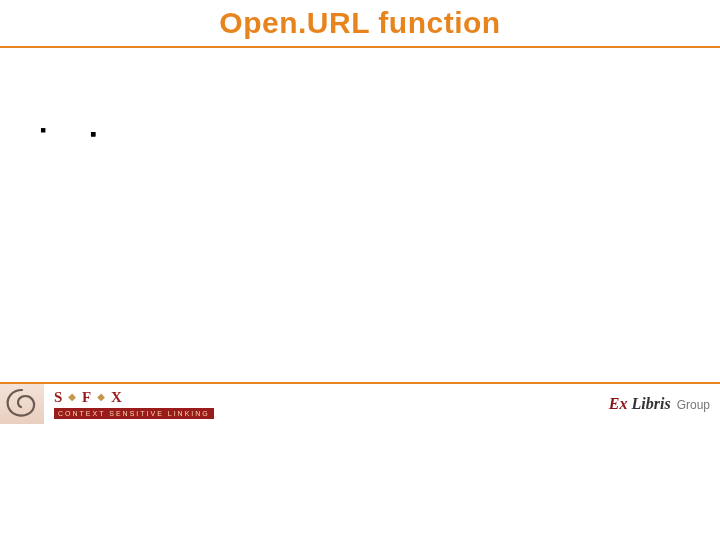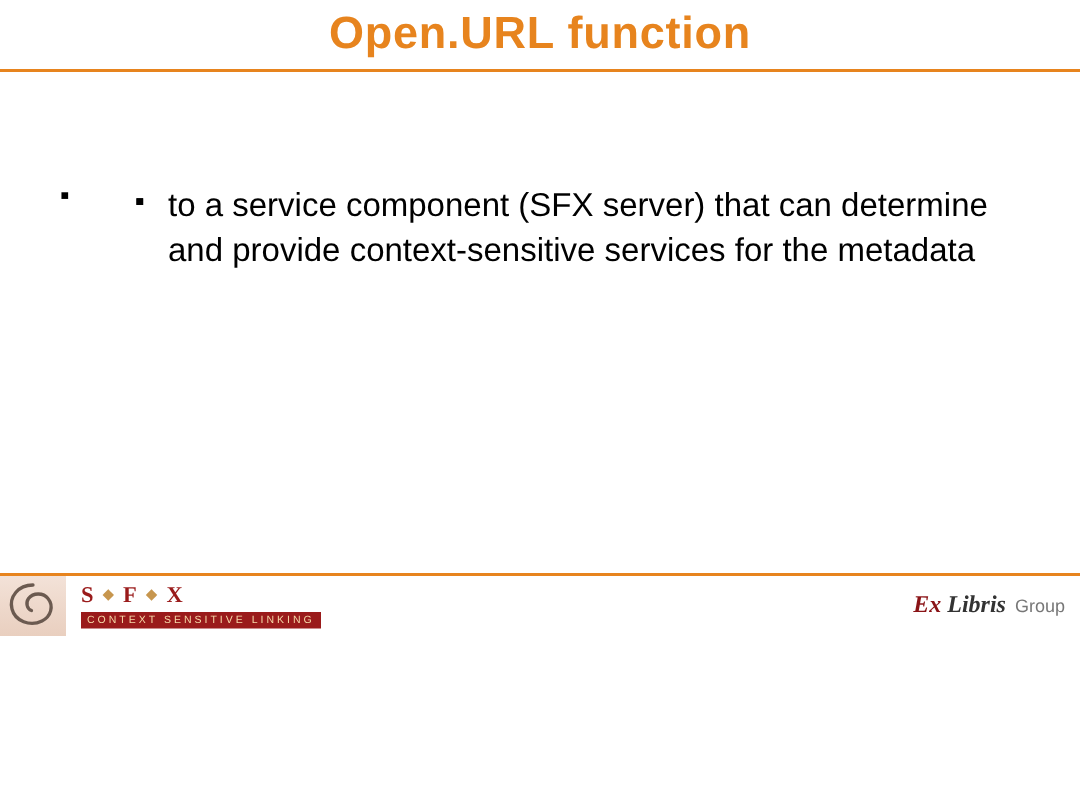--- a/index.html
+++ b/index.html
@@ -163,21 +163,20 @@
   <div class="body">
     <div class="lvl1">
       <span class="bullet">▪</span>
     </div>
     <div class="lvl2-group">
       <div class="lvl2">
         <span class="bullet">▪</span>
       </div>
       <div class="lvl2">
         <span class="bullet">▪</span>
-        <span>to a service component (SFX server) that can determine and provide context-sensitive services for the metadata</span>
       </div>
     </div>
   </div>
 
   <div class="footer">
     <div class="footer-rule"></div>
     <div class="footer-row">
       <div class="footer-left">
         <div class="swirl">
           <svg width="40" height="36" viewBox="0 0 40 36">

